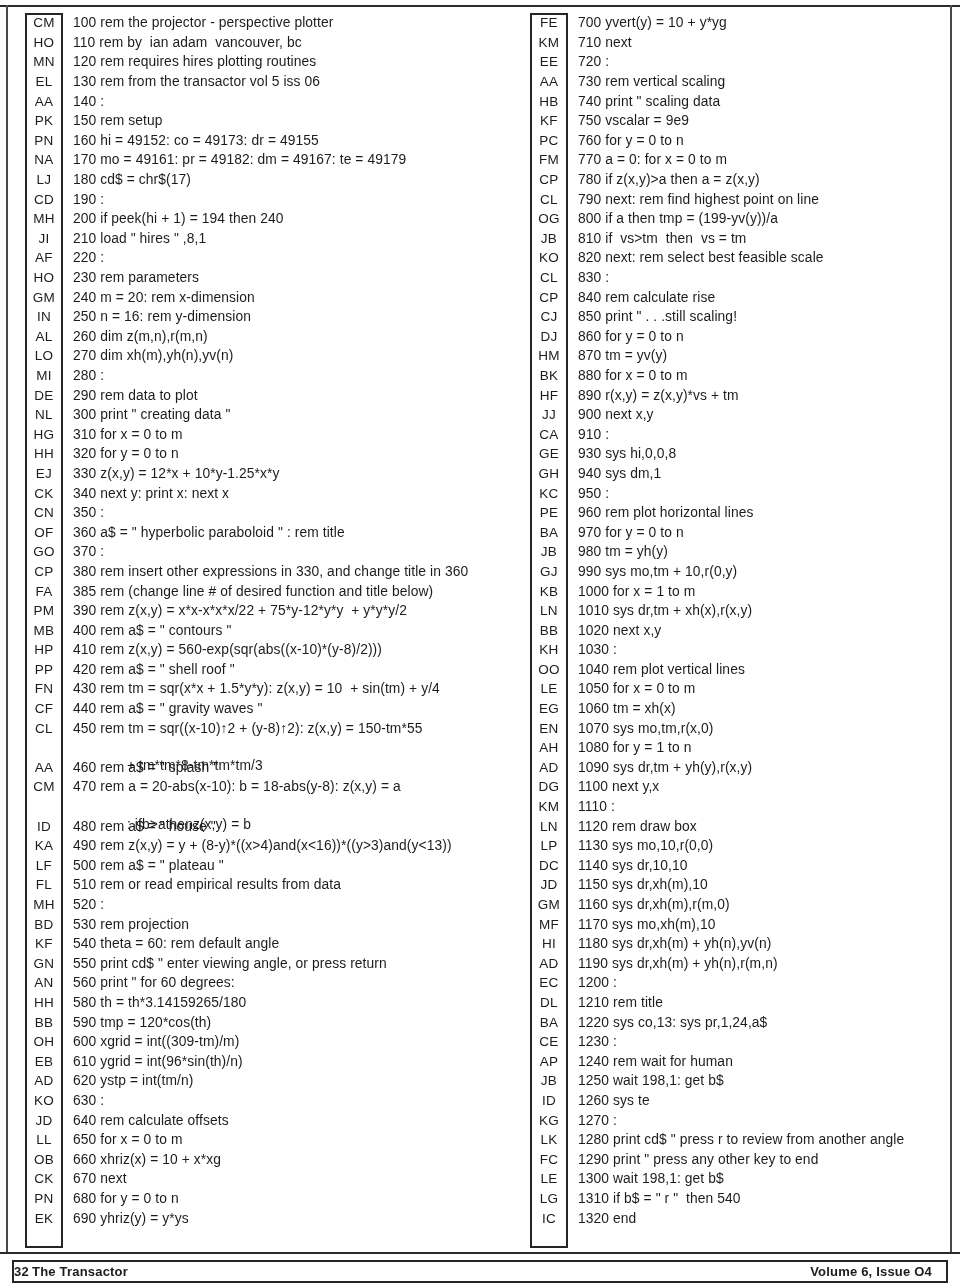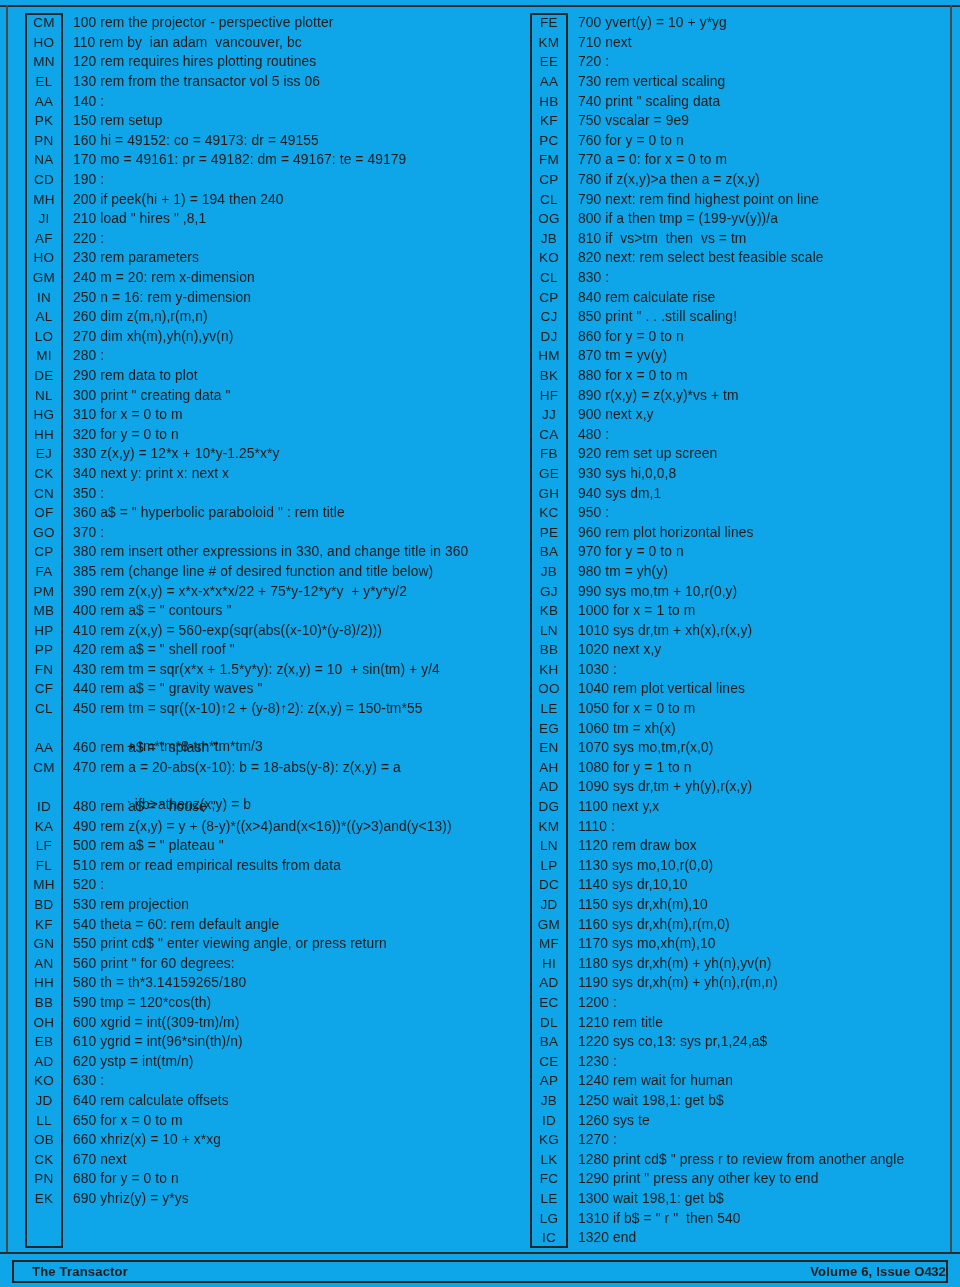--- a/index.html
+++ b/index.html
@@ -1,18 +1,18 @@
 <!DOCTYPE html>
 <html><head>
 <meta charset="utf-8">
 <style>
   html,body { margin:0; padding:0; background:#dddbd6; }
   .page {
     position:relative; width:960px; height:1287px;
-    background:#0ea5e9;
+    background:#ffffff;
     font-family:"Liberation Sans", sans-serif;
     color:#1c1c1c;
     overflow:hidden;
   }
   .top-rule    { position:absolute; left:0;   top:5px;    width:960px; height:2px; background:#2b2b2b; }
   .bottom-rule { position:absolute; left:0;   top:1252px; width:960px; height:2px; background:#2b2b2b; }
   .edge-left   { position:absolute; left:6px;  top:5px; width:2px; height:1249px; background:#4a4a4a; }
   .edge-right  { position:absolute; left:950px; top:5px; width:2px; height:1249px; background:#4a4a4a; }
 
   .col { position:absolute; top:13px; height:1235px; }
@@ -34,21 +34,21 @@
   }
   .row.cont .line { padding-left:64px;margin-top:36px; }
 
   .footer {
     position:absolute; left:12px; top:1260px; width:936px; height:23px;
     border:2px solid #262626; box-sizing:border-box;
     display:flex; align-items:center;
     font-weight:bold; font-size:13px; letter-spacing:0.2px;
   }
   .footer .f-left   { margin-left:18px; position:relative; z-index:1; }
-  .footer .f-center { position:absolute; left:0; right:0; text-align:right; }
+  .footer .f-center { position:absolute; left:0; right:0; text-align:left; }
   .footer .f-right  { margin-left:auto; margin-right:14px; position:relative; z-index:1;text-align:right; }
 </style>
 </head>
 <body>
 
 <div class="page">
   <div class="top-rule"></div>
   <div class="edge-left"></div>
   <div class="edge-right"></div>
   <div class="bottom-rule"></div>
@@ -82,20 +82,24 @@
   </div>
         <div class="row">
     <div class="code">PN</div>
     <div class="line">160 hi = 49152: co = 49173: dr = 49155</div>
   </div>
         <div class="row">
     <div class="code">NA</div>
     <div class="line">170 mo = 49161: pr = 49182: dm = 49167: te = 49179</div>
   </div>
         <div class="row">
+    <div class="code">LJ</div>
+    <div class="line">180 cd$ = chr$(17)</div>
+  </div>
+        <div class="row">
     <div class="code">CD</div>
     <div class="line">190 :</div>
   </div>
         <div class="row">
     <div class="code">MH</div>
     <div class="line">200 if peek(hi + 1) = 194 then 240</div>
   </div>
         <div class="row">
     <div class="code">JI</div>
     <div class="line">210 load " hires " ,8,1</div>
@@ -385,25 +389,21 @@
         <div class="row">
     <div class="code">HF</div>
     <div class="line">890 r(x,y) = z(x,y)*vs + tm</div>
   </div>
         <div class="row">
     <div class="code">JJ</div>
     <div class="line">900 next x,y</div>
   </div>
         <div class="row">
     <div class="code">CA</div>
-    <div class="line">480 :</div>
-  </div>
-        <div class="row">
-    <div class="code">FB</div>
-    <div class="line">920 rem set up screen</div>
+    <div class="line">910 :</div>
   </div>
         <div class="row">
     <div class="code">GE</div>
     <div class="line">930 sys hi,0,0,8</div>
   </div>
         <div class="row">
     <div class="code">GH</div>
     <div class="line">940 sys dm,1</div>
   </div>
         <div class="row">

